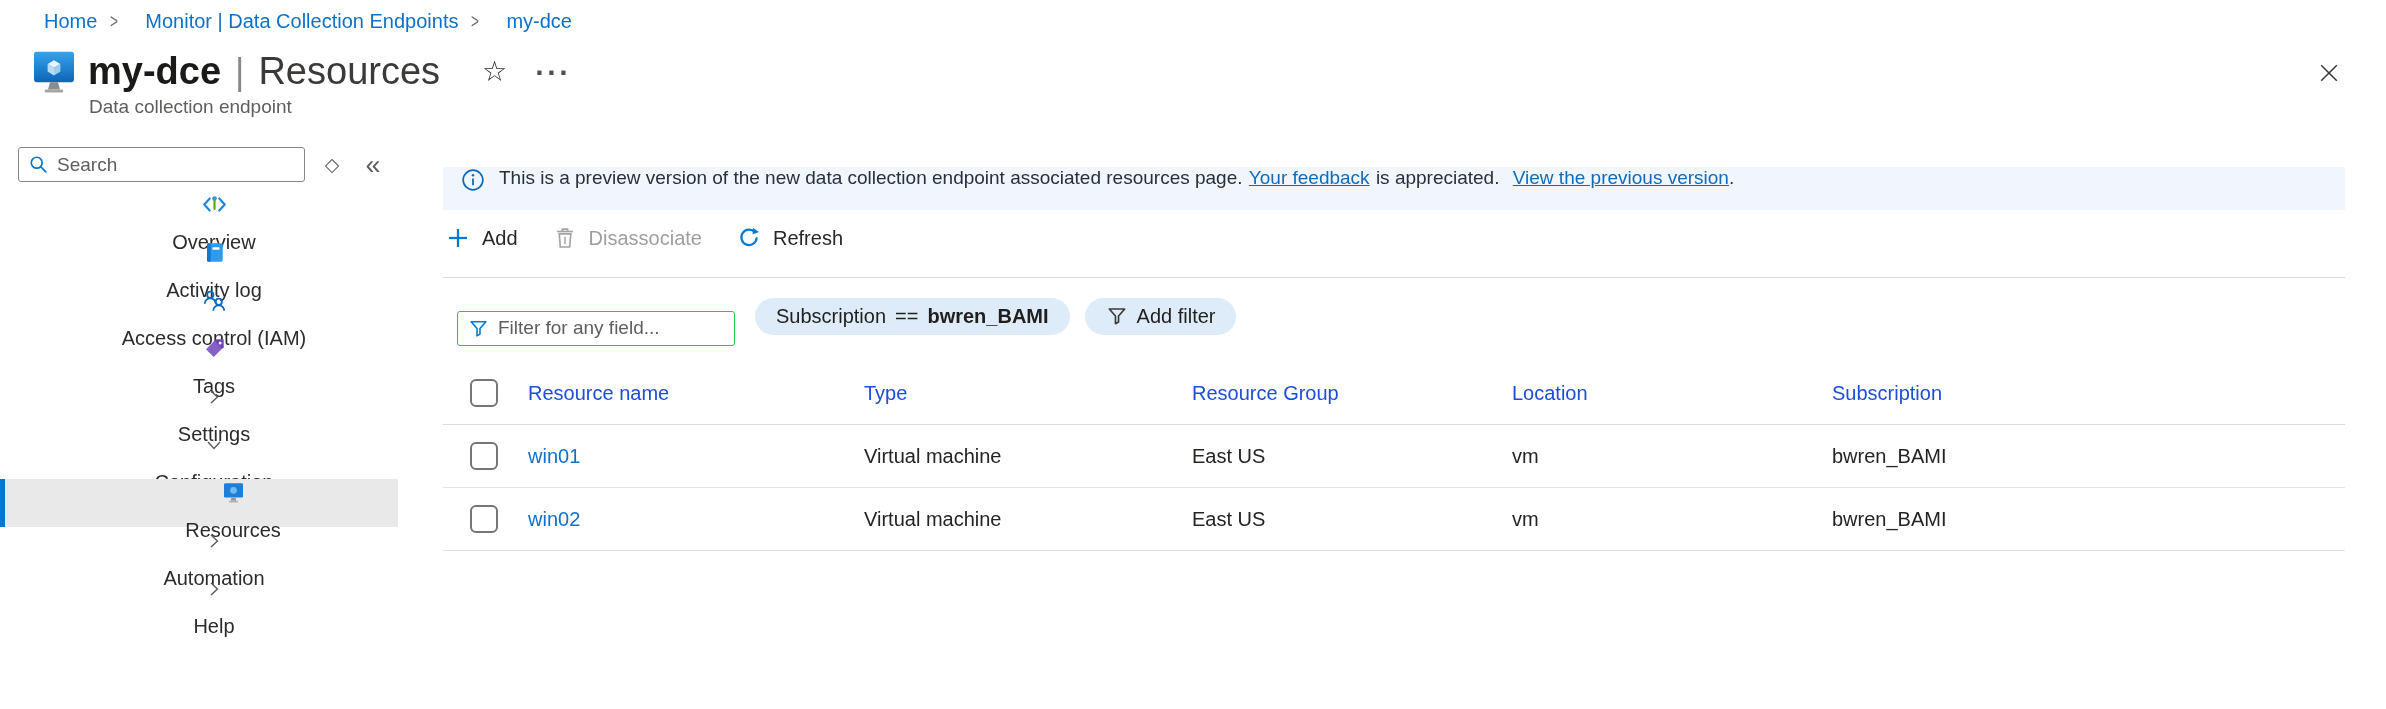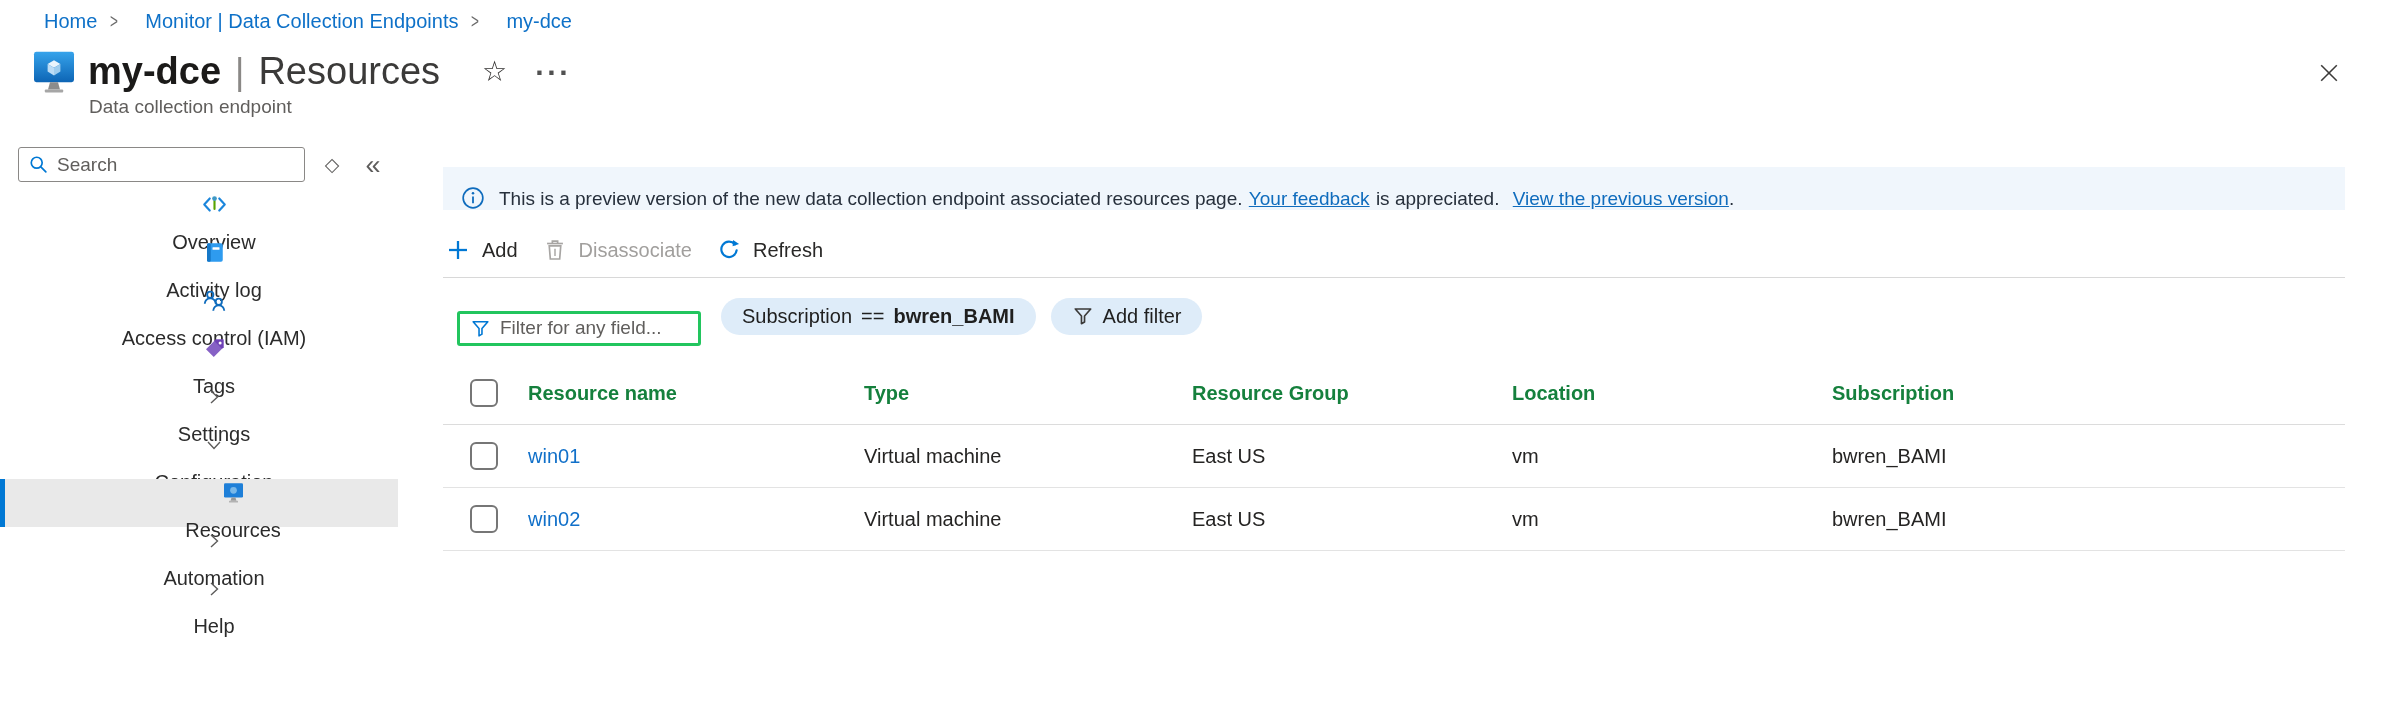--- a/index.html
+++ b/index.html
@@ -55,35 +55,35 @@
   .nav-item .ic { width: 27px; height: 27px; display:flex; align-items:center; justify-content:center; flex: none; }
   .nav-item.sub { padding-left: 68px; }
   .nav-item.selected { background:#e9e9e9; }
   .nav-item.selected::before {
     content:""; position:absolute; left:0; top:0; bottom:0; width:5px; background:#0078d4;
   }
   
   .content { position: absolute; left: 443px; top: 0; width: 1902px; height: 709px; }
   .banner {
     position: absolute; top: 167px; left: 0; width: 100%; height: 43px;
-    background:#f0f6fc; display: flex; align-items: flex-end; padding: 0 18px;
+    background:#f0f6fc; display: flex; align-items: flex-start; padding: 0 18px;
     font-size: 19px; color:#27303c;
   }
   .banner .ic { width: 25px; height: 25px; margin-right: 13px; flex:none; display:flex; align-items:center;}
   .banner a { color:#0f6cbd; text-decoration: underline; cursor: pointer; }
   .banner .m  { margin-left: 0.33em; }
   .banner .mm { margin-left: 0.70em; }
-  .toolbar { position: absolute; top: 230px; left: 2px; height: 40px; display: flex; align-items: center; gap: 24px; }
+  .toolbar { position: absolute; top: 218px; left: 2px; height: 40px; display: flex; align-items: center; gap: 34px; }
   .tb-btn { display: flex; align-items: center; gap: 11px; font-size: 20px; color:#292827; cursor: pointer; }
   .tb-btn .ic { width: 26px; height: 26px; display:flex; align-items:center; justify-content:center; }
   .tb-btn.disabled { color:#a19f9d; cursor: default; }
   .toolbar-divider { position: absolute; top: 277px; left: 0; width: 100%; height: 1px; background:#d8d8d8; }
   .filter-row { position: absolute; top: 297px; left: 14px; display: flex; align-items: center; height: 38px; }
   .filter-box {
-    width: 244px; height: 35px; border: 3px solid #22c55e; border-radius: 3px;
+    width: 278px; height: 35px; border: 1px solid #22c55e; border-radius: 3px;
     display: flex; align-items: center; gap: 9px; padding: 0 10px; background:#fff;margin-top:24px;
   }
   .filter-box input { border:none; outline:none; flex:1; font-size:19px; font-family:inherit; color:#323130; min-width:0; background:transparent;}
   .filter-box input::placeholder { color:#605e5c; }
   .pill {
     height: 37px; border-radius: 19px; background:#deecf9;
     display: flex; align-items: center; padding: 0 21px; gap: 9px;
     font-size: 20px; color:#1f1f1f; cursor: pointer; white-space: nowrap;
   }
   .pill.applied { margin-left: 20px; }
@@ -92,21 +92,21 @@
   
   .tbl { position: absolute; top: 362px; left: 0; width: 100%; }
   .trow {
     display: grid;
     grid-template-columns: 58px 336px 328px 320px 320px 1fr;
     align-items: center;
     height: 63px; padding-left: 27px;
     border-bottom: 1px solid #e3e3e3;
     font-size: 20px;
   }
-  .trow.head { font-weight: 700; color:#15803d; border-bottom-color:#dcdcdc; }
+  .trow.head { font-weight: 400; color:#1d4ed8; border-bottom-color:#dcdcdc; }
   .cell-link { color:#1170c9; text-decoration: none; cursor: pointer; }
   .cbx {
     width: 28px; height: 28px; border: 2px solid #767676; border-radius: 6px;
     background:#fff; cursor: pointer;
   }
   svg { display: block; }
 </style>
 </head>
 <body>
 

